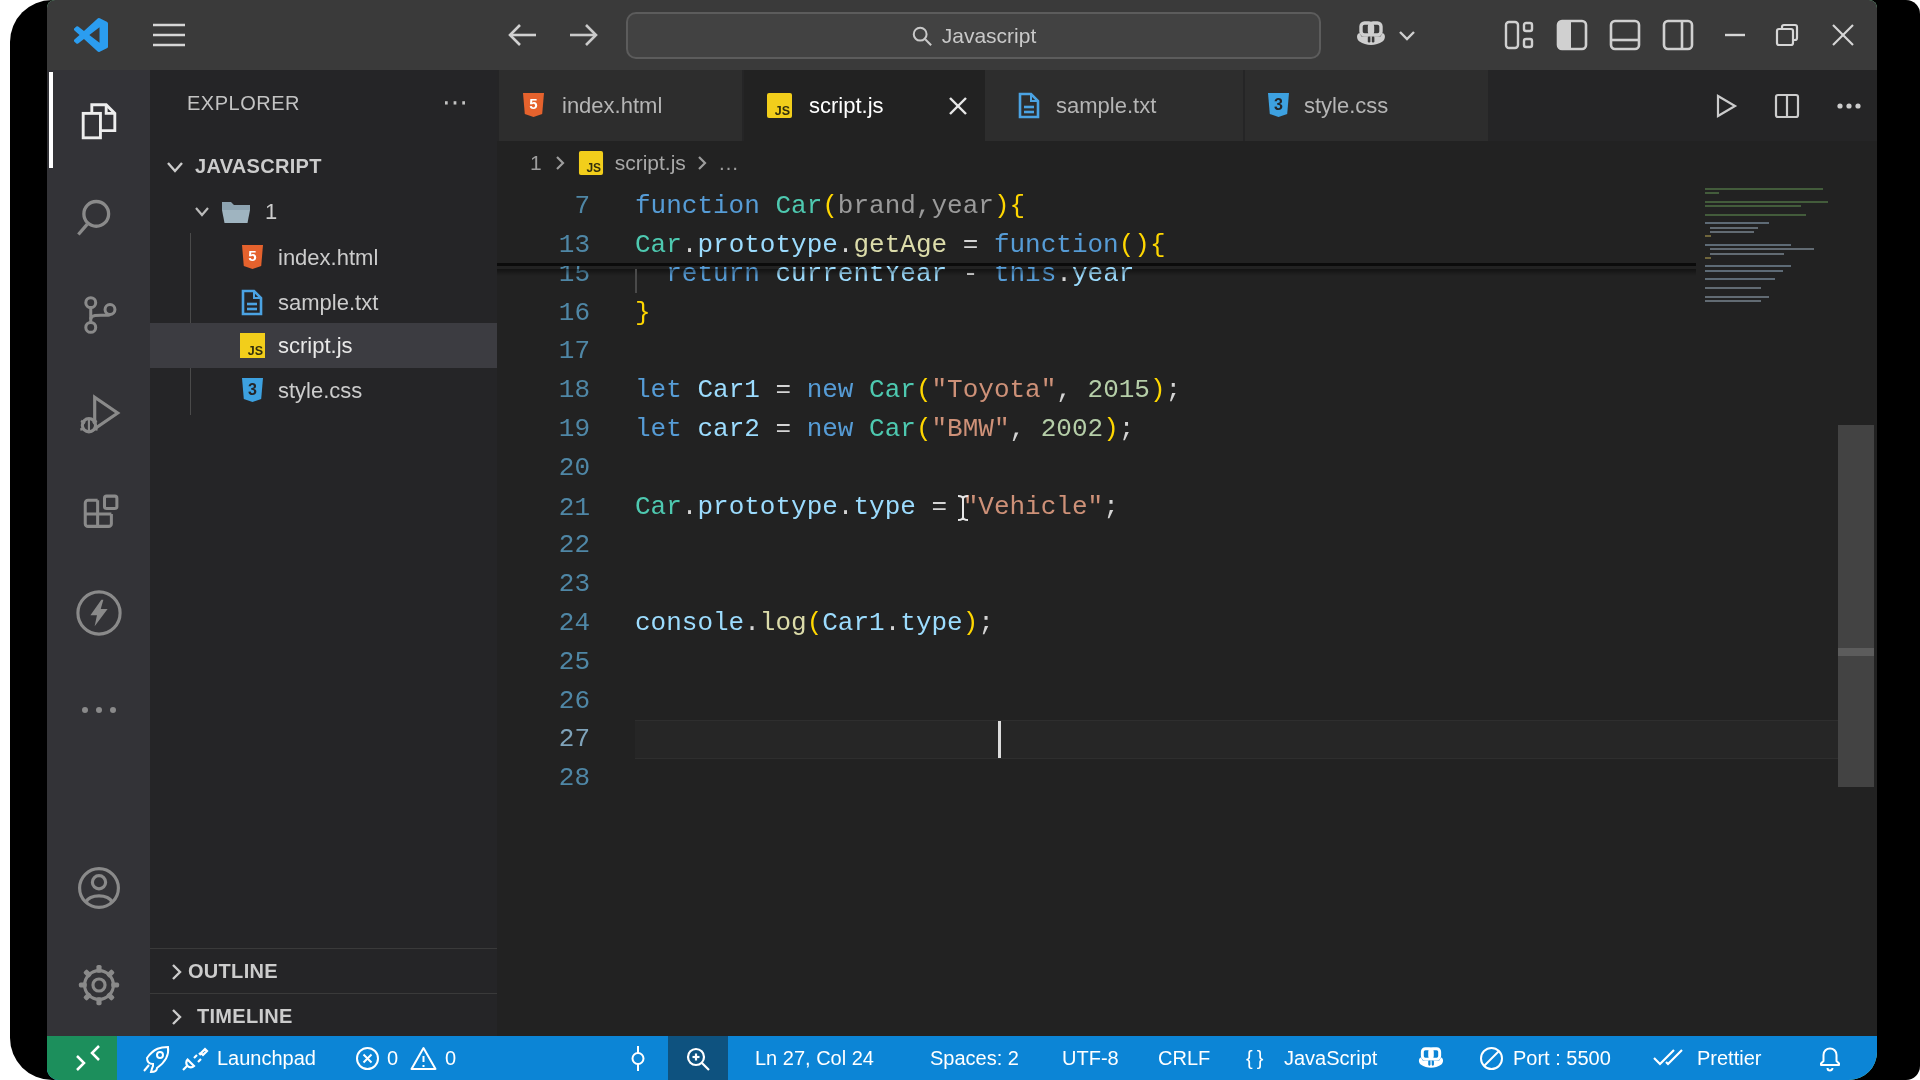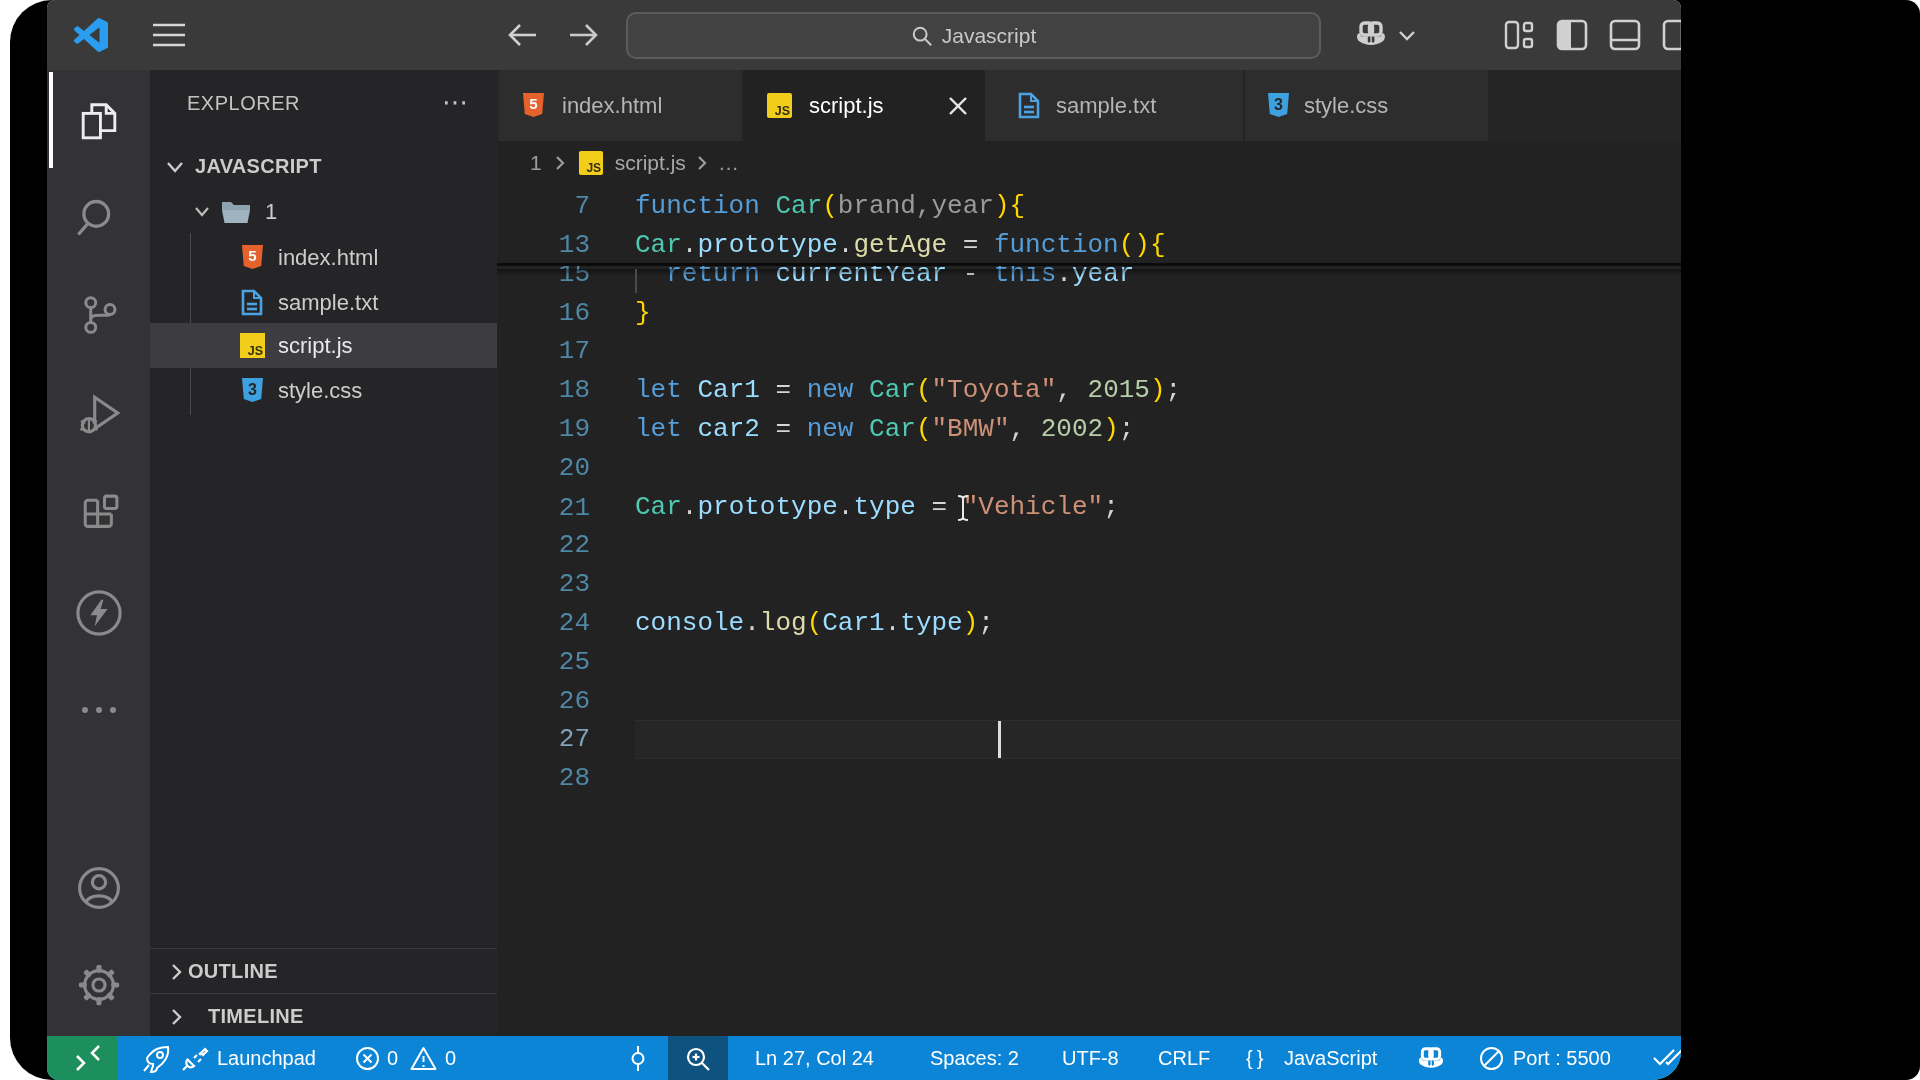--- a/index.html
+++ b/index.html
@@ -1,19 +1,19 @@
 <!DOCTYPE html>
 <html><head>
 <meta charset="utf-8">
 <style>
 html,body{margin:0;padding:0;width:1920px;height:1080px;background:#fff;overflow:hidden}
 *{box-sizing:border-box}
 body{font-family:"Liberation Sans",sans-serif}
 #black{position:absolute;left:10px;top:0;width:1910px;height:1080px;background:#000;border-radius:42px 14px 14px 42px}
-#win{position:absolute;left:47px;top:0;width:1634px;height:1080px;background:#86efac;border-radius:8px 8px 28px 12px;overflow:hidden}
+#win{position:absolute;left:47px;top:0;width:1830px;height:1080px;background:#86efac;border-radius:8px 8px 28px 12px;overflow:hidden}
 #titlebar{position:absolute;left:0;top:0;width:1830px;height:70px;background:#3a3a3a}
 #searchbox{position:absolute;left:579px;top:12px;width:695px;height:47px;background:#424242;border:2px solid #5c5c5c;border-radius:10px;color:#c9c9c9;font-size:21px;text-align:center;line-height:43px}
 .ticon{position:absolute;top:0;height:70px;display:flex;align-items:center;justify-content:center}
 #activitybar{position:absolute;left:0;top:70px;width:103px;height:966px;background:#333337}
 .aicon{position:absolute;left:0;width:103px;height:60px;display:flex;align-items:center;justify-content:center}
 #sidebar{position:absolute;left:103px;top:70px;width:347px;height:966px;background:#252527;color:#cccccc}
 .srow{position:absolute;left:0;width:347px;height:45px;display:flex;align-items:center;font-size:22px;color:#cccccc}
 #editor{position:absolute;left:450px;top:70px;width:1380px;height:966px;background:#222222}
 #tabbar{position:absolute;left:0;top:0;width:1380px;height:71px;background:#252526}
 .tab{position:absolute;top:0;height:71px;display:flex;align-items:center;font-size:22px}
@@ -305,21 +305,21 @@
 <svg style="margin-left:16px" width="20" height="20" viewBox="0 0 20 20">
           <polyline points="7,3 14,10 7,17" stroke="#cccccc" stroke-width="2.4" fill="none"></polyline>
         </svg>
 <span style="margin-left:2px;letter-spacing:.3px">OUTLINE</span>
 </div>
 <div style="position:absolute;left:0;top:923px;width:347px;height:1px;background:#3a3a3a"></div>
 <div class="srow" style="top:924px;font-weight:bold;font-size:20px">
 <svg style="margin-left:16px" width="20" height="20" viewBox="0 0 20 20">
           <polyline points="7,3 14,10 7,17" stroke="#cccccc" stroke-width="2.4" fill="none"></polyline>
         </svg>
-<span style="margin-left:22px;letter-spacing:.3px">TIMELINE</span>
+<span style="margin-left:11px;letter-spacing:.3px">TIMELINE</span>
 </div>
 </div>
 <div id="editor">
 <div id="tabbar"></div>
 
 <div class="tab" style="left:2px;width:245px;background:#2d2d2d;border-right:2px solid #252526">
 <svg style="margin-left:21px" width="27" height="27" viewBox="0 0 27 27">
           <path d="M3 1 l1.8 21 L13.5 25 l8.7 -3 L24 1 z" fill="#e5622d"></path>
           <text x="13.5" y="17" font-size="15" font-weight="bold" fill="#ffffff" text-anchor="middle" font-family="Liberation Sans">5</text>
         </svg>

